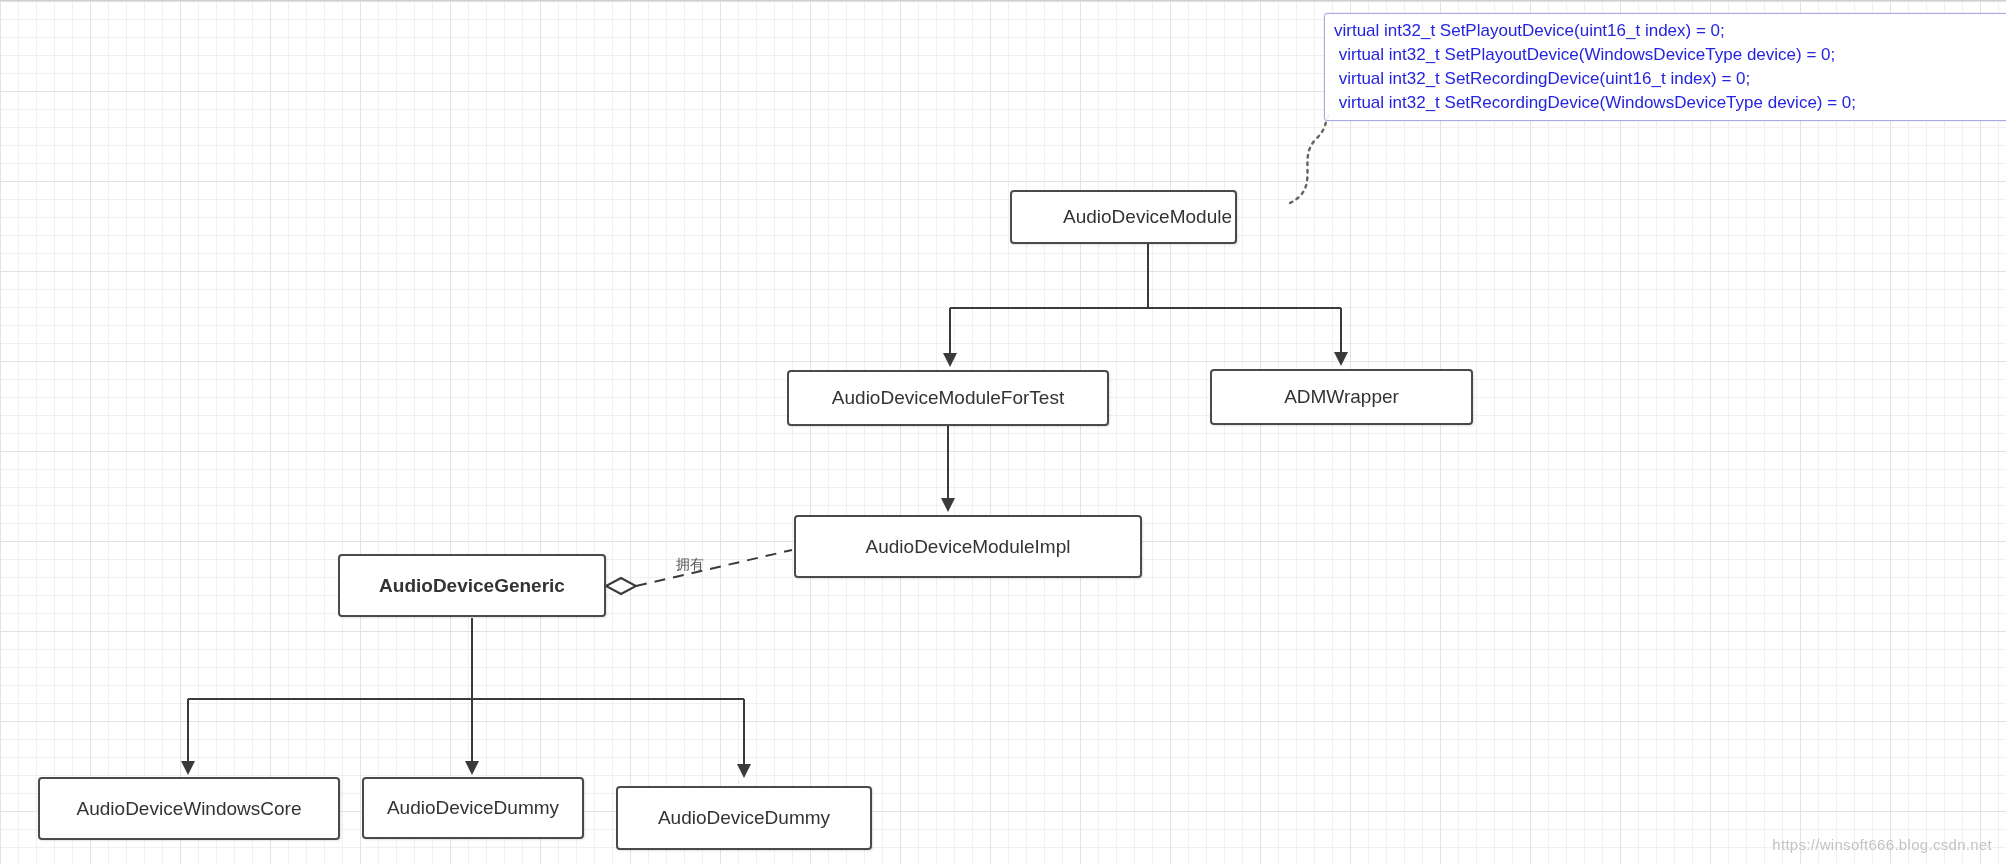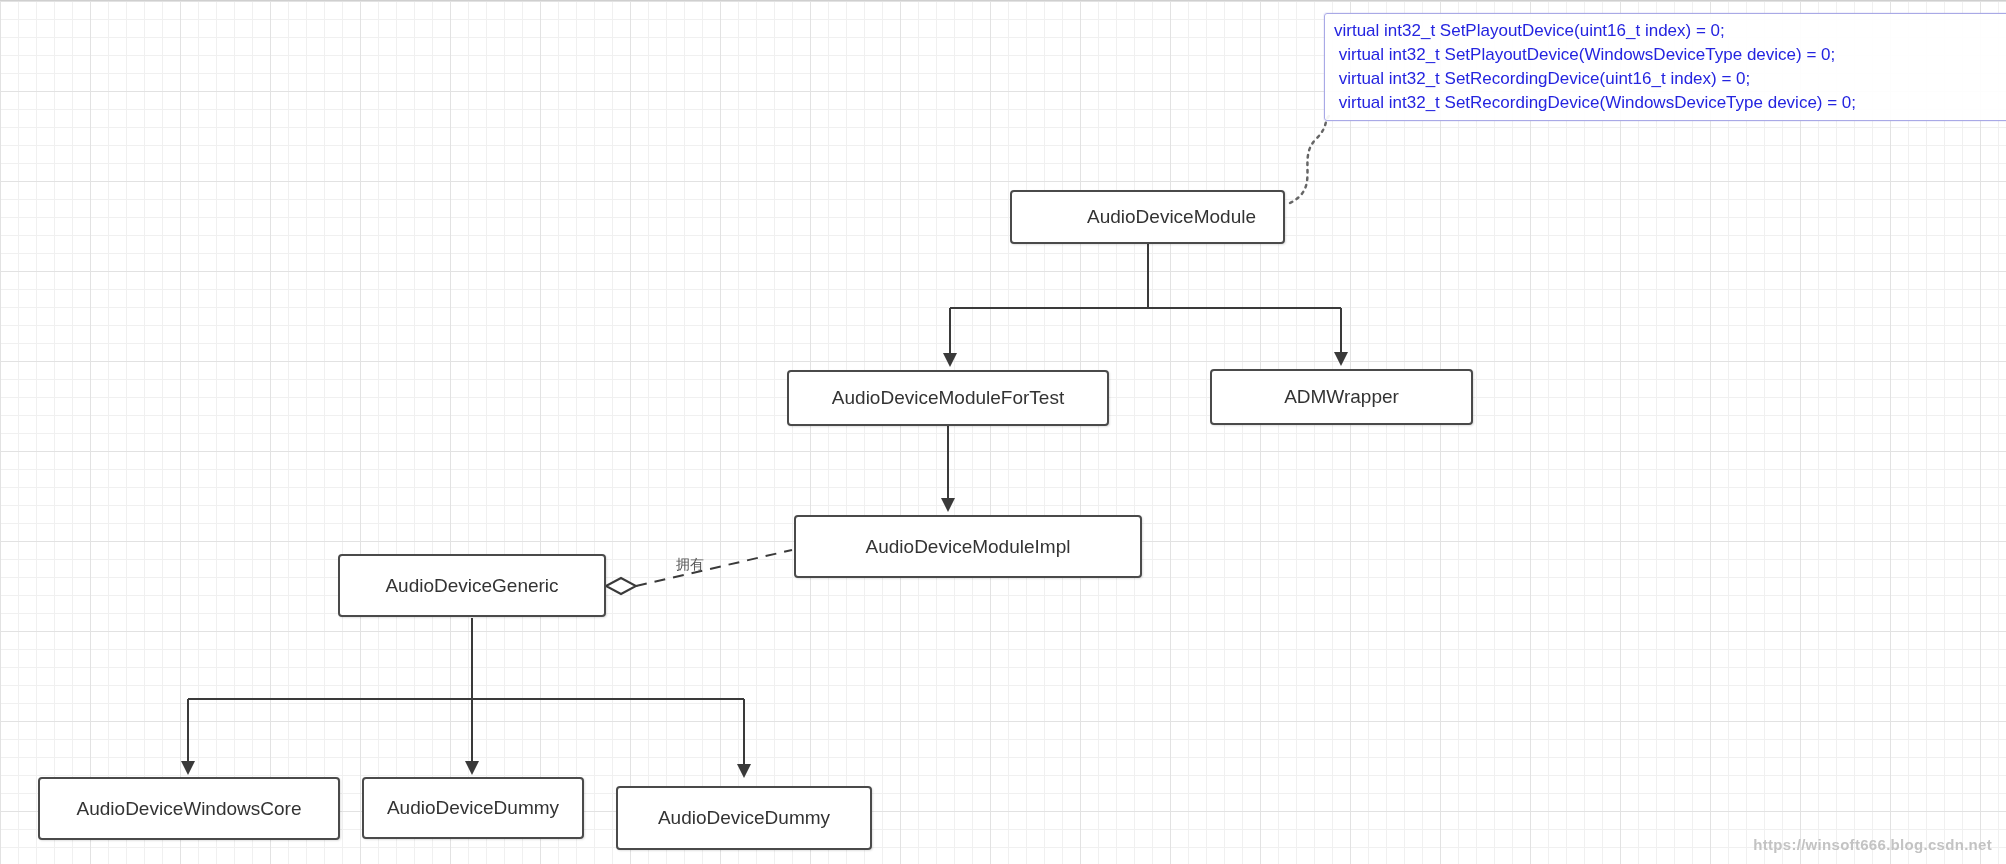--- a/index.html
+++ b/index.html
@@ -71,21 +71,20 @@
     color: #555555;
     white-space: nowrap;
   }
   .watermark {
     position: absolute;
     right: 14px;
     bottom: 12px;
     font-size: 15px;
     color: #c3c3c3;
     letter-spacing: 0.3px;
-    font-weight: bold;
   }
 </style>
 </head>
 <body>
 
 <div class="canvas">
 
   <svg class="edges-layer" viewBox="0 0 2006 864" xmlns="http://www.w3.org/2000/svg">
     <defs>
       <marker id="arrow" markerUnits="userSpaceOnUse" markerWidth="16" markerHeight="16" refX="12" refY="7" orient="auto">
@@ -112,37 +111,37 @@
     <path d="M1290 202 C1322 186 1296 158 1316 138 C1330 124 1322 120 1332 112" stroke="#666666" stroke-width="2.5" fill="none" stroke-dasharray="2.5,5" stroke-linecap="round"></path>
   </svg>
 
   <div class="annotation">
     <div class="code-line">virtual int32_t SetPlayoutDevice(uint16_t index) = 0;</div>
     <div class="code-line"> virtual int32_t SetPlayoutDevice(WindowsDeviceType device) = 0;</div>
     <div class="code-line"> virtual int32_t SetRecordingDevice(uint16_t index) = 0;</div>
     <div class="code-line"> virtual int32_t SetRecordingDevice(WindowsDeviceType device) = 0;</div>
   </div>
 
-  <div class="node" style="left:1010px; top:189px; width:275px; height:54px;padding-left:48px;">
+  <div class="node" style="left:1010px; top:189px; width:227px; height:54px;padding-left:48px;">
     <span class="label">AudioDeviceModule</span>
   </div>
 
   <div class="node" style="left:787px; top:369px; width:322px; height:56px;">
     <span class="label">AudioDeviceModuleForTest</span>
   </div>
 
   <div class="node" style="left:1210px; top:368px; width:263px; height:56px;">
     <span class="label">ADMWrapper</span>
   </div>
 
   <div class="node" style="left:794px; top:514px; width:348px; height:63px;">
     <span class="label">AudioDeviceModuleImpl</span>
   </div>
 
-  <div class="node" style="left:338px; top:553px; width:268px; height:63px;">
+  <div class="node" style="left:338px; top:553px; width:268px; height:63px;font-weight:bold;">
     <span class="label">AudioDeviceGeneric</span>
   </div>
 
   <div class="node" style="left:38px; top:776px; width:302px; height:63px;">
     <span class="label">AudioDeviceWindowsCore</span>
   </div>
 
   <div class="node" style="left:362px; top:776px; width:222px; height:62px;">
     <span class="label">AudioDeviceDummy</span>
   </div>

